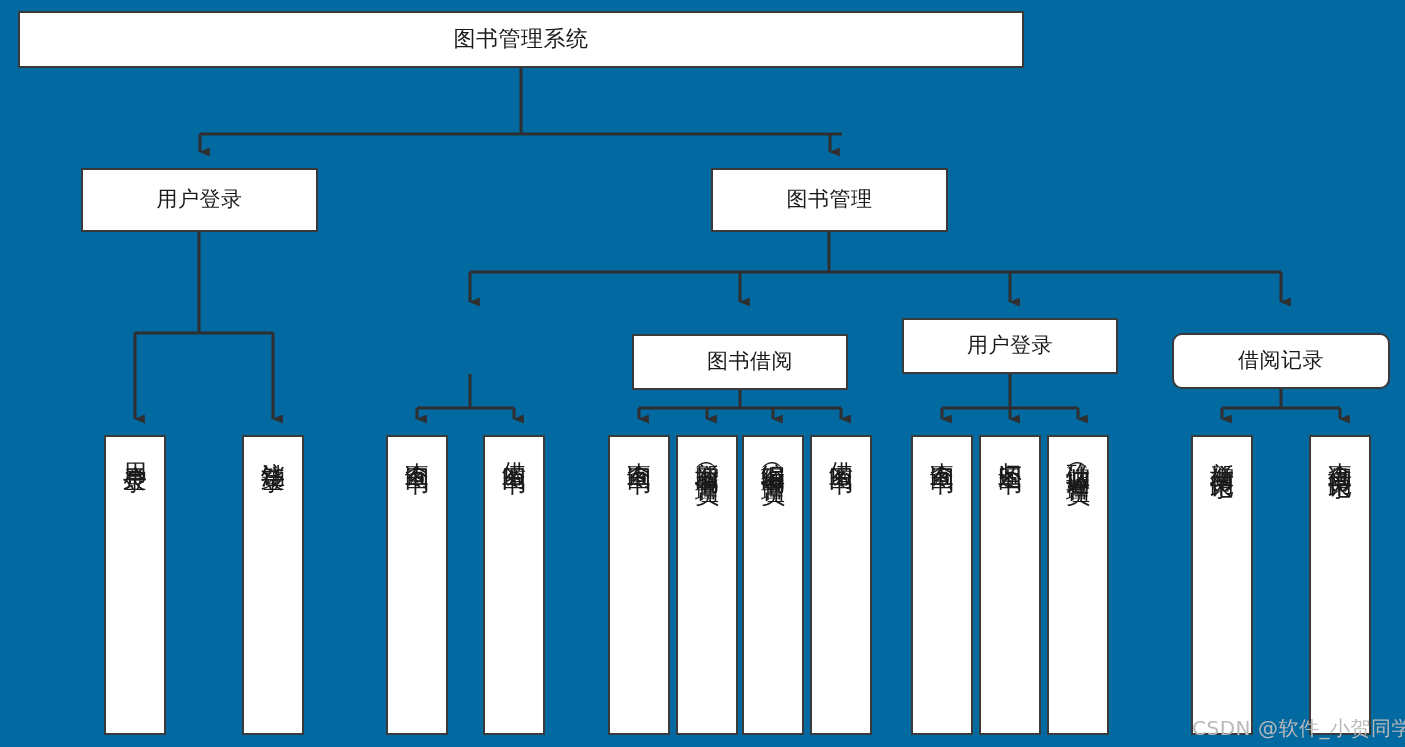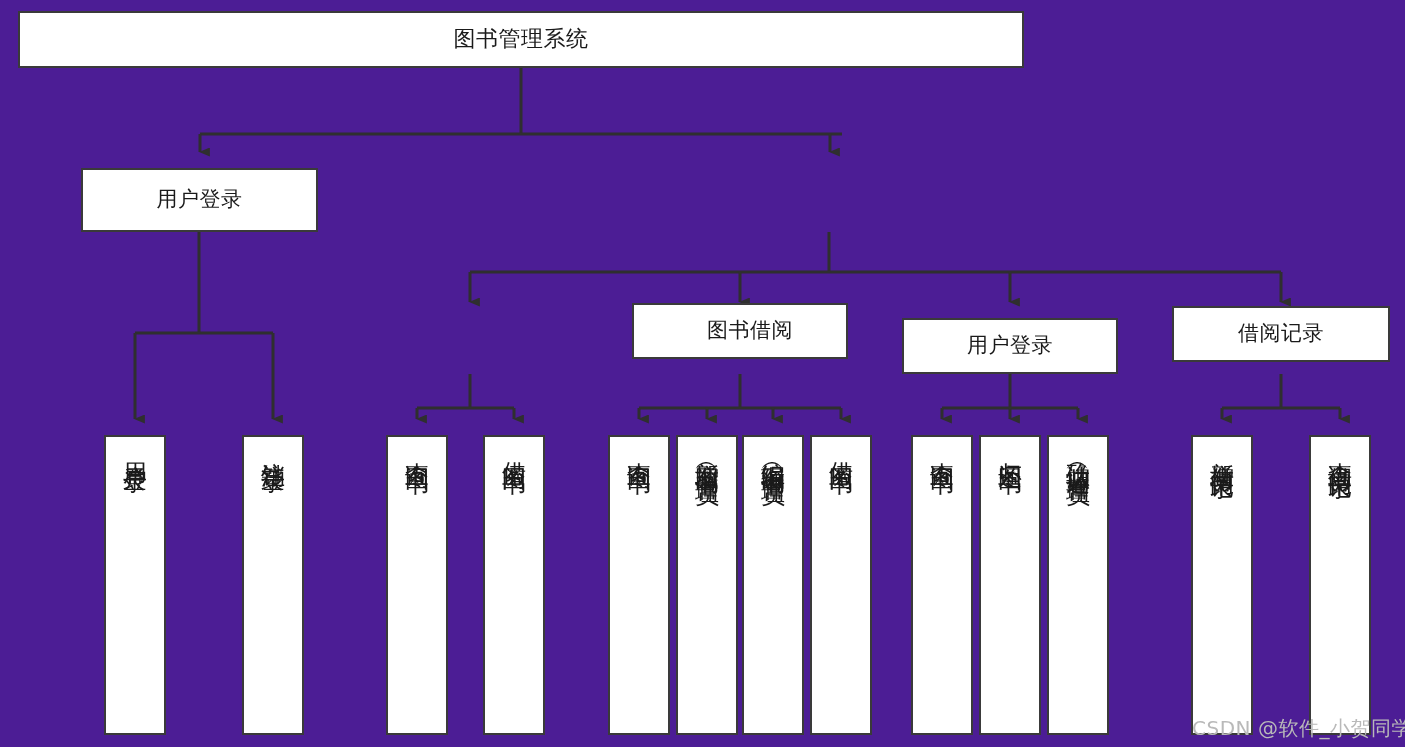--- a/index.html
+++ b/index.html
@@ -3,21 +3,21 @@
 <meta charset="utf-8">
 <title>图书管理系统 功能结构图</title>
 <style>
   html,body{margin:0;padding:0;}
   body{
     width:1405px;height:747px;
     background:#ffffff;
     font-family:"DejaVu Sans","Liberation Sans",sans-serif;
     overflow:hidden;
   }
-  #canvas{position:relative;width:1405px;height:747px;background:#4c1d95;}
+  #canvas{position:relative;width:1405px;height:747px;background:#0369a1;}
   svg#wires{position:absolute;left:0;top:0;width:1405px;height:747px;}
 
   .node{
     position:absolute;
     box-sizing:border-box;
     background:#ffffff;
     border:2.5px solid #3a3a3a;
     display:flex;
     align-items:center;
     justify-content:center;
@@ -111,28 +111,31 @@
     </g>
   </svg>
 
   <div class="node h root" style="left:18px;top:11px;width:1006px;height:57px;">
     <span class="lbl">图书管理系统</span>
   </div>
 
   <div class="node h" style="left:81px;top:168px;width:237px;height:64px;">
     <span class="lbl">用户登录</span>
   </div>
+  <div class="node h" style="left:711px;top:168px;width:237px;height:64px;">
+    <span class="lbl">图书管理</span>
+  </div>
 
-  <div class="node h" style="left:632px;top:303px;width:216px;height:56px;padding-left:20px;">
+  <div class="node h" style="left:632px;top:334px;width:216px;height:56px;padding-left:20px;">
     <span class="lbl">图书借阅</span>
   </div>
   <div class="node h" style="left:902px;top:318px;width:216px;height:56px;">
     <span class="lbl">用户登录</span>
   </div>
-  <div class="node h" style="left:1172px;top:306px;width:218px;height:56px;">
+  <div class="node h" style="left:1172px;top:333px;width:218px;height:56px;border-radius:10px;">
     <span class="lbl">借阅记录</span>
   </div>
 
   <div class="node v" style="left:104px;top:435px;width:62px;height:300px;">
     <span class="lbl">用户登录</span>
   </div>
   <div class="node v" style="left:242px;top:435px;width:62px;height:300px;">
     <span class="lbl">注销登录</span>
   </div>
 

